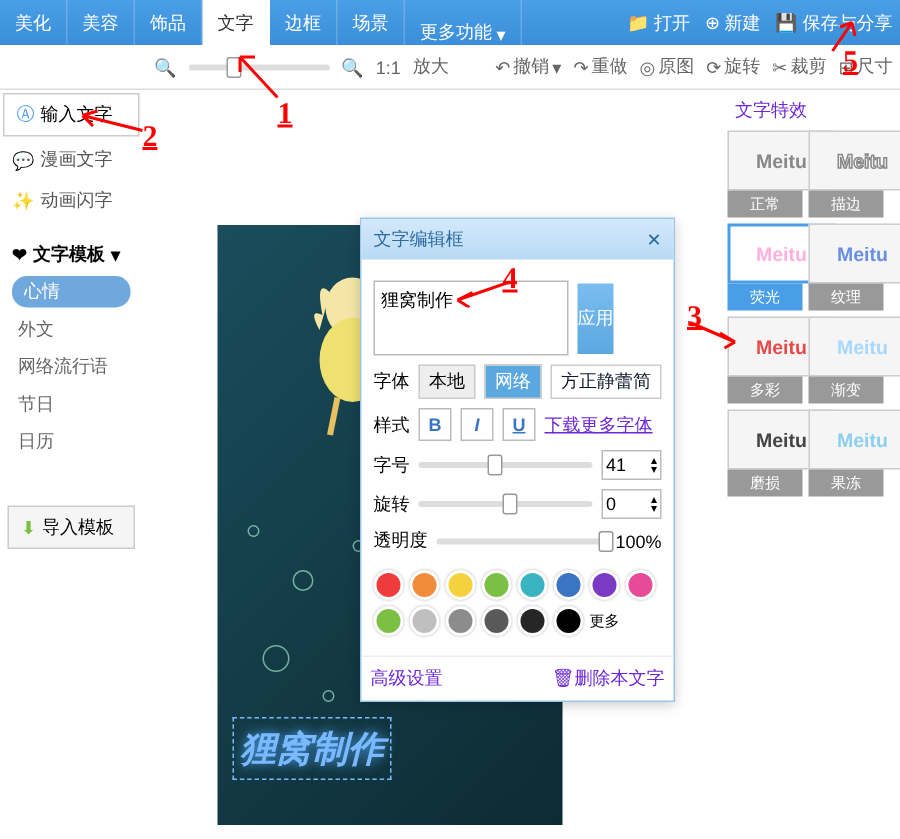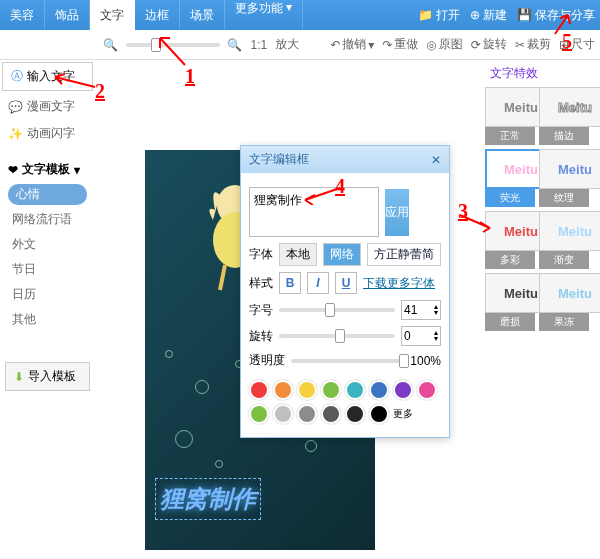--- a/index.html
+++ b/index.html
@@ -1,21 +1,21 @@
 <!DOCTYPE html>
 <html><head>
 <meta charset="utf-8">
 <style>
 *{box-sizing:border-box;margin:0;padding:0;font-family:"Microsoft YaHei",sans-serif;font-size:12px}
 body{background:#fff;width:600px;height:559px;overflow:hidden;position:relative}
 .top-bar{height:30px;background:linear-gradient(#4a9ee8,#3a8fd8);display:flex;align-items:center;color:#fff;position:relative}
 .tabs{display:flex;height:100%}
 .tab{padding:0 10px;display:flex;align-items:center;color:#fff;cursor:pointer;border-right:1px solid rgba(255,255,255,0.2)}
 .tab.active{background:#fff;color:#333}
-.tab-more{display:flex;align-items:flex-start;gap:3px}
+.tab-more{display:flex;align-items:flex-end;gap:3px}
 .top-right{position:absolute;right:5px;display:flex;gap:10px;align-items:center}
 .top-btn{display:flex;align-items:center;gap:3px;color:#fff;cursor:pointer;font-size:11px}
 .toolbar{height:30px;border-bottom:1px solid #ddd;display:flex;align-items:center;padding:0 5px;gap:8px;color:#666;font-size:11px}
 .tool{display:flex;align-items:center;gap:2px;cursor:pointer}
 .left-panel{position:absolute;left:0;top:60px;width:95px}
 .input-btn{border:1px solid #ccc;padding:5px 8px;margin:2px;display:flex;align-items:center;gap:4px;cursor:pointer;background:#fff}
 .text-type{padding:5px 8px;display:flex;align-items:center;gap:4px;cursor:pointer;color:#555}
 .templates{margin-top:10px}
 .tmpl-head{padding:4px 8px;display:flex;align-items:center;gap:4px;font-weight:bold}
 .tmpl-item{padding:4px 12px;color:#666;cursor:pointer}
@@ -31,38 +31,39 @@
 .textarea{width:130px;height:50px;border:1px solid #bbb;padding:4px;resize:none}
 .apply-btn{background:linear-gradient(#7bbdf0,#5ba8e0);color:#fff;border:none;padding:15px 0;cursor:pointer}
 .font-sel{border:1px solid #ccc;padding:2px 6px;background:#fff}
 .style-btn{width:22px;height:22px;border:1px solid #bbb;display:flex;align-items:center;justify-content:center;cursor:pointer;font-weight:bold}
 .slider{flex:1;height:4px;background:#ddd;border-radius:2px;position:relative}
 .slider-thumb{position:absolute;width:10px;height:14px;background:#fff;border:1px solid #999;top:-5px;border-radius:2px}
 .spinner{width:40px;border:1px solid #bbb;padding:2px;display:flex;justify-content:space-between;align-items:center}
 .colors{display:flex;flex-wrap:wrap;gap:4px;padding:5px 0}
 .swatch{width:20px;height:20px;border-radius:50%;cursor:pointer;border:2px solid #fff;box-shadow:0 0 2px rgba(0,0,0,0.3)}
 .dlg-foot{border-top:1px solid #eee;padding:6px;display:flex;justify-content:space-between}
-.link{color:#0369a1;cursor:pointer}
+.link{color:#6d28d9;cursor:pointer}
 .effects{position:absolute;right:5px;top:60px;width:110px}
 .eff-title{padding:5px;color:#6d28d9}
 .eff-grid{display:flex;flex-wrap:wrap;gap:4px}
 .eff-item{width:50px;text-align:center}
 .eff-prev{width:72px;height:40px;border:1px solid #ccc;display:flex;align-items:center;justify-content:center;font-weight:bold;font-size:13px;background:#f5f5f5}
 .eff-prev.sel{border:2px solid #4a9ee8;background:#fff}
 .eff-lbl{background:#999;color:#fff;padding:2px;font-size:10px}
 .eff-lbl.sel{background:#4a9ee8}
 .ann{position:absolute;color:#ff0000;font-weight:bold;font-size:20px;z-index:20;font-family:serif;text-decoration:underline}
 .arr{position:absolute;z-index:19}
 .bubble{position:absolute;width:8px;height:8px;border:1px solid rgba(180,255,220,0.6);border-radius:50%}
 </style>
 </head>
 <body>
 
 <div class="top-bar">
   <div class="tabs">
+    <div class="tab">美化</div>
     <div class="tab">美容</div>
     <div class="tab">饰品</div>
     <div class="tab active">文字</div>
     <div class="tab">边框</div>
     <div class="tab">场景</div>
     <div class="tab tab-more">
         <span>更多功能</span>
         <span>▾</span>
       </div>
   </div>
@@ -113,25 +114,24 @@
       <span style="color:#e84a9a">✨</span>
       <span>动画闪字</span>
     </div>
   <div class="templates">
     <div class="tmpl-head">
         <span>❤</span>
         <span>文字模板</span>
         <span>▾</span>
       </div>
     <div class="tmpl-item sel">心情</div>
+    <div class="tmpl-item">外文</div>
     <div class="tmpl-item">网络流行语</div>
-    <div class="tmpl-item">外文</div>
     <div class="tmpl-item">节日</div>
     <div class="tmpl-item">日历</div>
-    <div class="tmpl-item">其他</div>
   </div>
   <div class="import-btn">
       <span style="color:#7bc043">⬇</span>
       <span>导入模板</span>
     </div>
 </div>
 
 <div class="canvas">
   <svg class="girl" viewBox="0 0 80 120">
       <ellipse cx="40" cy="25" rx="18" ry="20" fill="#f5e6a8"></ellipse>
@@ -212,20 +212,24 @@
         <div class="swatch" style="background: rgb(232, 74, 154);"></div>
         <div class="swatch" style="background: rgb(123, 192, 67);"></div>
         <div class="swatch" style="background: rgb(191, 191, 191);"></div>
         <div class="swatch" style="background: rgb(140, 140, 140);"></div>
         <div class="swatch" style="background: rgb(89, 89, 89);"></div>
         <div class="swatch" style="background: rgb(38, 38, 38);"></div>
         <div class="swatch" style="background: rgb(0, 0, 0);"></div>
         <div style="font-size: 10px; align-self: center; cursor: pointer;">更多</div>
       </div>
   </div>
+  <div class="dlg-foot">
+    <span class="link">高级设置</span>
+    <span class="link"><span>🗑</span><span>删除本文字</span></span>
+  </div>
 </div>
 
 <div class="effects">
   <div class="eff-title">文字特效</div>
   <div class="eff-grid" id="eff-grid">
       <div class="eff-item">
         <div class="eff-prev" style="color: rgb(136, 136, 136);">Meitu</div>
         <div class="eff-lbl">正常</div>
       </div>
       <div class="eff-item">

